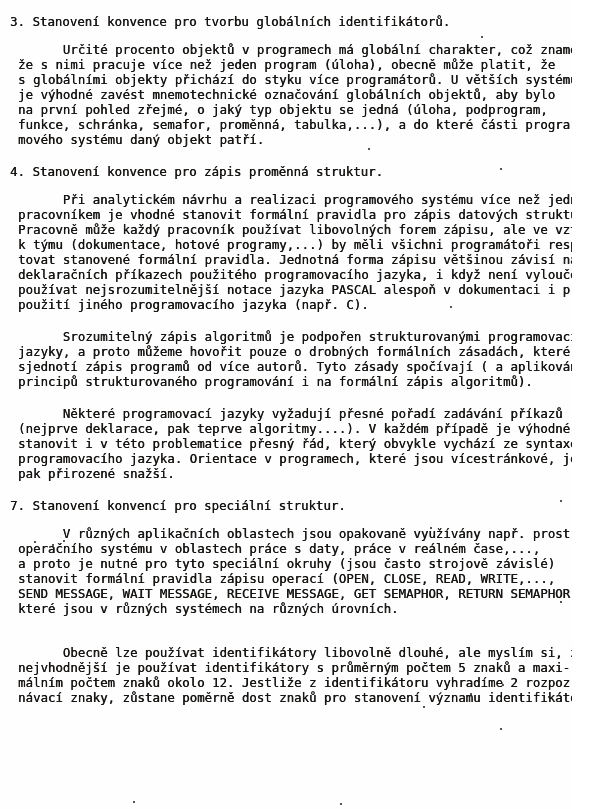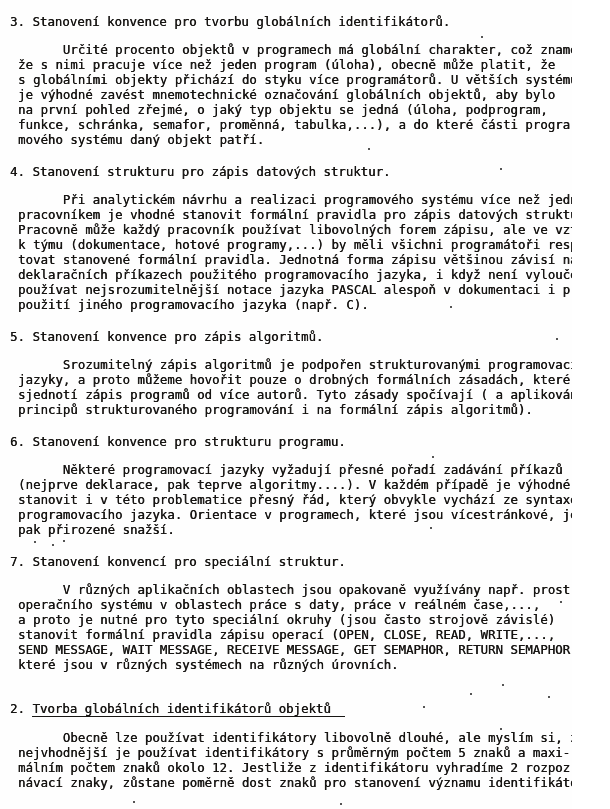--- a/index.html
+++ b/index.html
@@ -53,60 +53,57 @@
     <div class="para">      Určité procento objektů v programech má globální charakter, což znamená,
 že s nimi pracuje více než jeden program (úloha), obecně může platit, že
 s globálními objekty přichází do styku více programátorů. U větších systémů
 je výhodné zavést mnemotechnické označování globálních objektů, aby bylo
 na první pohled zřejmé, o jaký typ objektu se jedná (úloha, podprogram,
 funkce, schránka, semafor, proměnná, tabulka,...), a do které části progra-
 mového systému daný objekt patří.</div>
   </div>
 
   <div class="section">
-    <div class="heading"><span>4. </span><span>Stanovení strukturu pro zápis datových struktur.</span></div>
+    <div class="heading"><span>4. </span><span>Stanovení konvence pro zápis proměnná struktur.</span></div>
     <div class="para">      Při analytickém návrhu a realizaci programového systému více než jedním
 pracovníkem je vhodné stanovit formální pravidla pro zápis datových struktur.
 Pracovně může každý pracovník používat libovolných forem zápisu, ale ve vztahu
 k týmu (dokumentace, hotové programy,...) by měli všichni programátoři respek-
 tovat stanovené formální pravidla. Jednotná forma zápisu většinou závisí na
 deklaračních příkazech použitého programovacího jazyka, i když není vyloučeno
 používat nejsrozumitelnější notace jazyka PASCAL alespoň v dokumentaci i při
 použití jiného programovacího jazyka (např. C).</div>
   </div>
 
   <div class="section">
-    <div class="heading"><span>5. </span><span>Stanovení konvence pro zápis algoritmů.</span></div>
     <div class="para">      Srozumitelný zápis algoritmů je podpořen strukturovanými programovacími
 jazyky, a proto můžeme hovořit pouze o drobných formálních zásadách, které
 sjednotí zápis programů od více autorů. Tyto zásady spočívají ( a aplikování
 principů strukturovaného programování i na formální zápis algoritmů).</div>
   </div>
 
   <div class="section">
-    <div class="heading"><span>6. </span><span>Stanovení konvence pro strukturu programu.</span></div>
     <div class="para">      Některé programovací jazyky vyžadují přesné pořadí zadávání příkazů
 (nejprve deklarace, pak teprve algoritmy....). V každém případě je výhodné
 stanovit i v této problematice přesný řád, který obvykle vychází ze syntaxe
 programovacího jazyka. Orientace v programech, které jsou vícestránkové, je
 pak přirozené snažší.</div>
   </div>
 
   <div class="section">
     <div class="heading"><span>7. </span><span>Stanovení konvencí pro speciální struktur.</span></div>
     <div class="para">      V různých aplikačních oblastech jsou opakovaně využívány např. prostředky
 operačního systému v oblastech práce s daty, práce v reálném čase,...,
 a proto je nutné pro tyto speciální okruhy (jsou často strojově závislé)
 stanovit formální pravidla zápisu operací (OPEN, CLOSE, READ, WRITE,...,
 SEND MESSAGE, WAIT MESSAGE, RECEIVE MESSAGE, GET SEMAPHOR, RETURN SEMAPHOR,...)
 které jsou v různých systémech na různých úrovních.</div>
   </div>
 
   <div class="section extra-gap">
-    <div class="heading"><span>2. </span><span class="title-underline">Tvorba globálních identifikátorů objektů</span></div>
     <div class="para">      Obecně lze používat identifikátory libovolně dlouhé, ale myslím si, že
 nejvhodnější je používat identifikátory s průměrným počtem 5 znaků a maxi-
 málním počtem znaků okolo 12. Jestliže z identifikátoru vyhradíme 2 rozpoz-
 návací znaky, zůstane poměrně dost znaků pro stanovení významu identifikátoru.</div>
   </div>
 </div>
 <div class="speck" style="left: 481px; top: 36px;"></div>
     <div class="speck" style="left: 368px; top: 148px;"></div>
     <div class="speck" style="left: 500px; top: 168px;"></div>
     <div class="speck" style="left: 585px; top: 209px;"></div>

